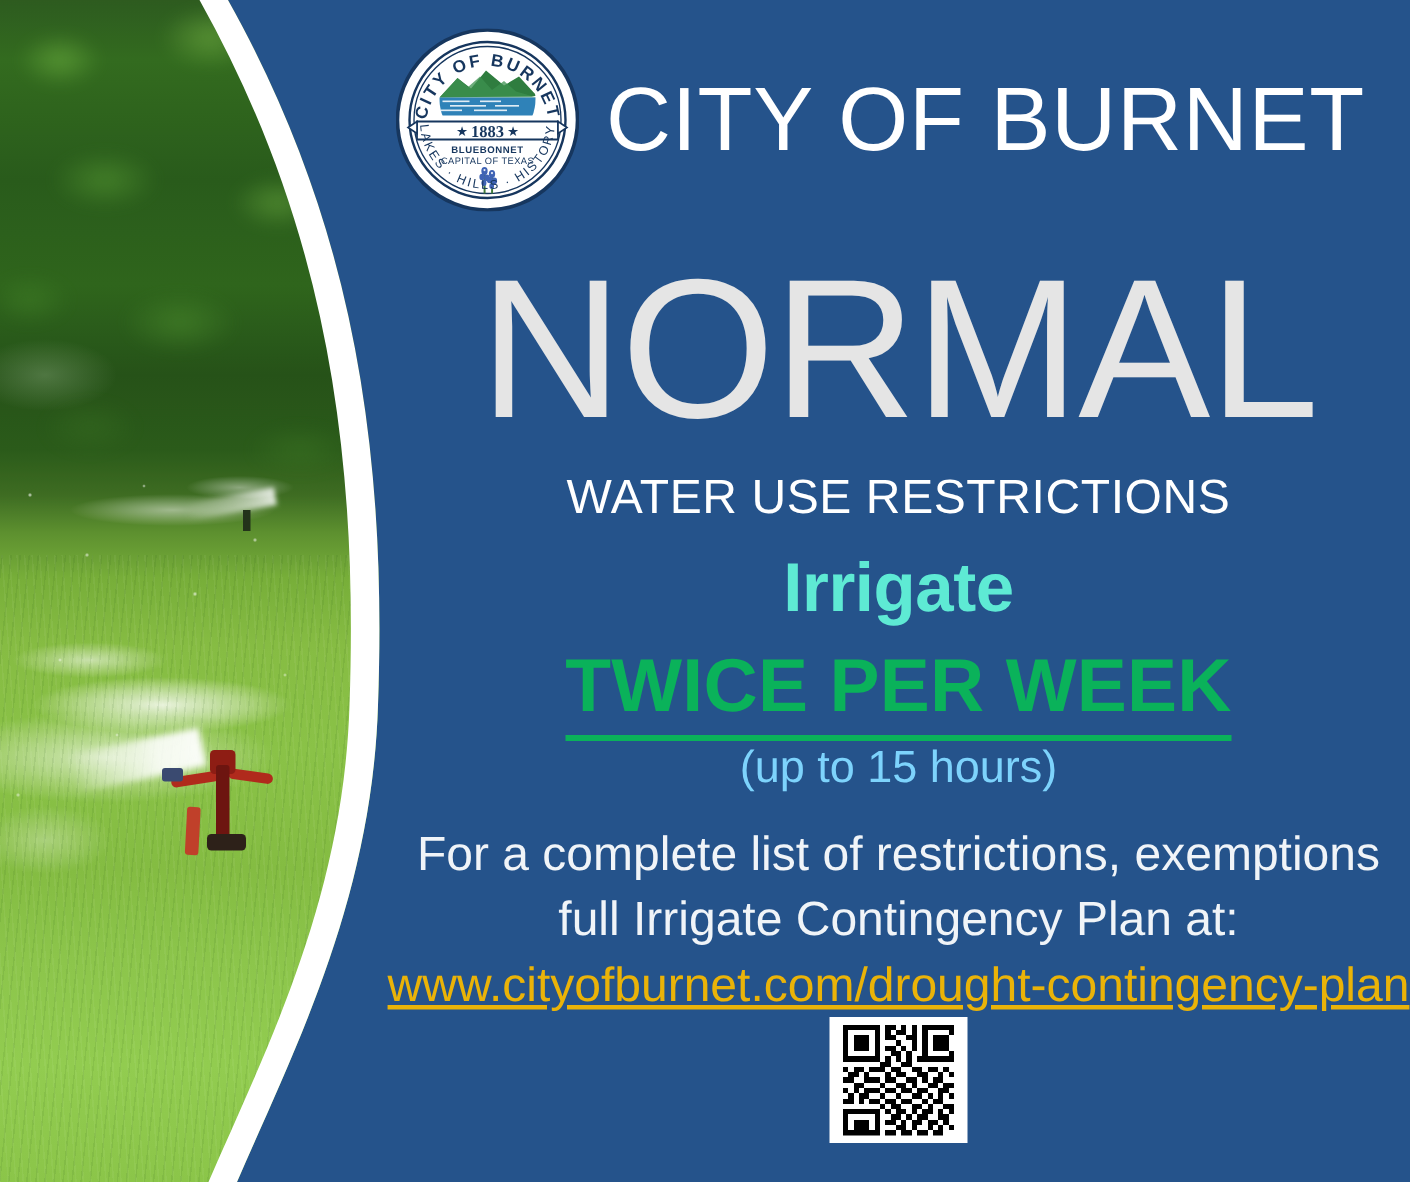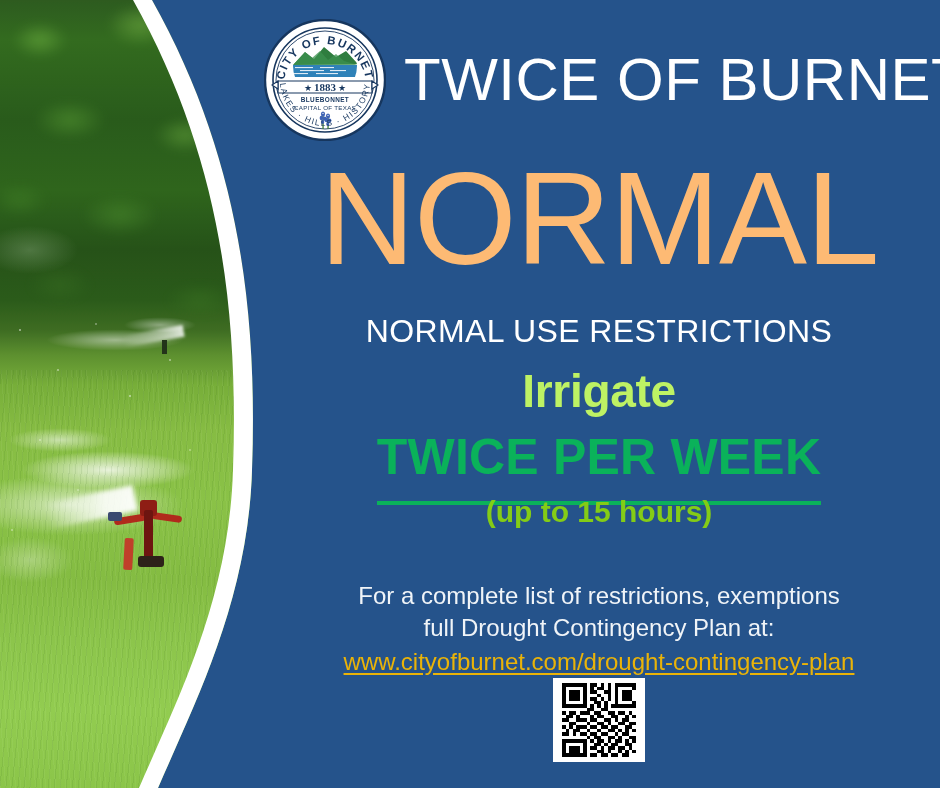--- a/index.html
+++ b/index.html
@@ -145,64 +145,63 @@
     line-height:1;
     letter-spacing:.5px;
     white-space:nowrap;
     color:#ffffff;
   }
   .brand .thin{ font-weight:300; font-stretch:95%; }
   .brand .bold{ font-weight:400; }
 
   
   .status{
-    position:absolute; left:0; top:158px; width:682px;
+    position:absolute; left:0; top:172px; width:682px;
     text-align:center;
     font-size:132px;
     line-height:.92;
     font-weight:300;
     letter-spacing:-1px;
-    color:#fdba74;
+    color:#e5e5e5;
   }
   .subline{
     position:absolute; left:0; top:313px; width:682px;
     text-align:center;
     font-size:32px; font-weight:300; letter-spacing:.4px;
     color:#ffffff;
   }
   .verb{
     position:absolute; left:0; top:364px; width:682px;
     text-align:center;
     font-size:46px; font-weight:800; letter-spacing:-.3px;
-    color:#bef264;
+    color:#5eead4;
   }
   .frequency{
     position:absolute; left:0; top:428px; width:682px;
     text-align:center;
     font-size:50px; font-weight:800; letter-spacing:.2px;
     color:#0AB25A;
   }
   .frequency span{
     border-bottom:4px solid #0AB25A;
-    padding-bottom:16px;
+    padding-bottom:5px;
   }
   .duration{
     position:absolute; left:0; top:495px; width:682px;
     text-align:center;
-    font-size:30px; font-weight:700; letter-spacing:0;
-    color:#84cc16;
+    font-size:30px; font-weight:400; letter-spacing:0;
+    color:#7dd3fc;
   }
 
   
   .info{
     position:absolute; left:0; top:548px; width:682px;
     text-align:center;
-    font-size:24px; font-weight:300; line-height:1.33;
+    font-size:32px; font-weight:300; line-height:1.33;
     color:#F0F4F8;
-    margin-top:32px;
   }
   .info .url{
     display:inline-block;
     margin-top:2px;
     text-decoration:underline;
     text-underline-offset:3px;
     color:#eab308;
   }
 
   
@@ -315,36 +314,36 @@
 
         <text font-family="'Liberation Sans',sans-serif" font-size="11.5" font-weight="bold" letter-spacing="1.6" fill="#16365e">
           <textPath href="#arcTop" startOffset="50%" text-anchor="middle">CITY OF BURNET</textPath>
         </text>
         <text font-family="'Liberation Sans',sans-serif" font-size="8.4" letter-spacing="1.5" fill="#16365e">
           <textPath href="#arcBot" startOffset="50%" text-anchor="middle">LAKES · HILLS · HISTORY</textPath>
         </text>
       </svg>
 
       <div class="brand">
-        <span class="thin">TWICE OF</span>
+        <span class="thin">CITY OF</span>
         <span class="bold">BURNET</span>
       </div>
     </div>
 
     <div class="status">NORMAL</div>
-    <div class="subline">NORMAL USE RESTRICTIONS</div>
+    <div class="subline">WATER USE RESTRICTIONS</div>
     <div class="verb">Irrigate</div>
     <div class="frequency">
       <span>TWICE PER WEEK</span>
     </div>
     <div class="duration">(up to 15 hours)</div>
 
     <div class="info">
       <div>For a complete list of restrictions, exemptions</div>
-      <div>full Drought Contingency Plan at:</div>
+      <div>full Irrigate Contingency Plan at:</div>
       <a class="url" href="#">www.cityofburnet.com/drought-contingency-plan</a>
     </div>
 
     <div class="qr-wrap">
       <div class="qr">
         <svg id="qr-svg" viewBox="0 0 21 21" shape-rendering="crispEdges">
             <rect width="21" height="21" fill="#ffffff"></rect>
             <rect x="0" y="0" width="1" height="1" fill="#000000"></rect>
             <rect x="1" y="0" width="1" height="1" fill="#000000"></rect>
             <rect x="2" y="0" width="1" height="1" fill="#000000"></rect>

